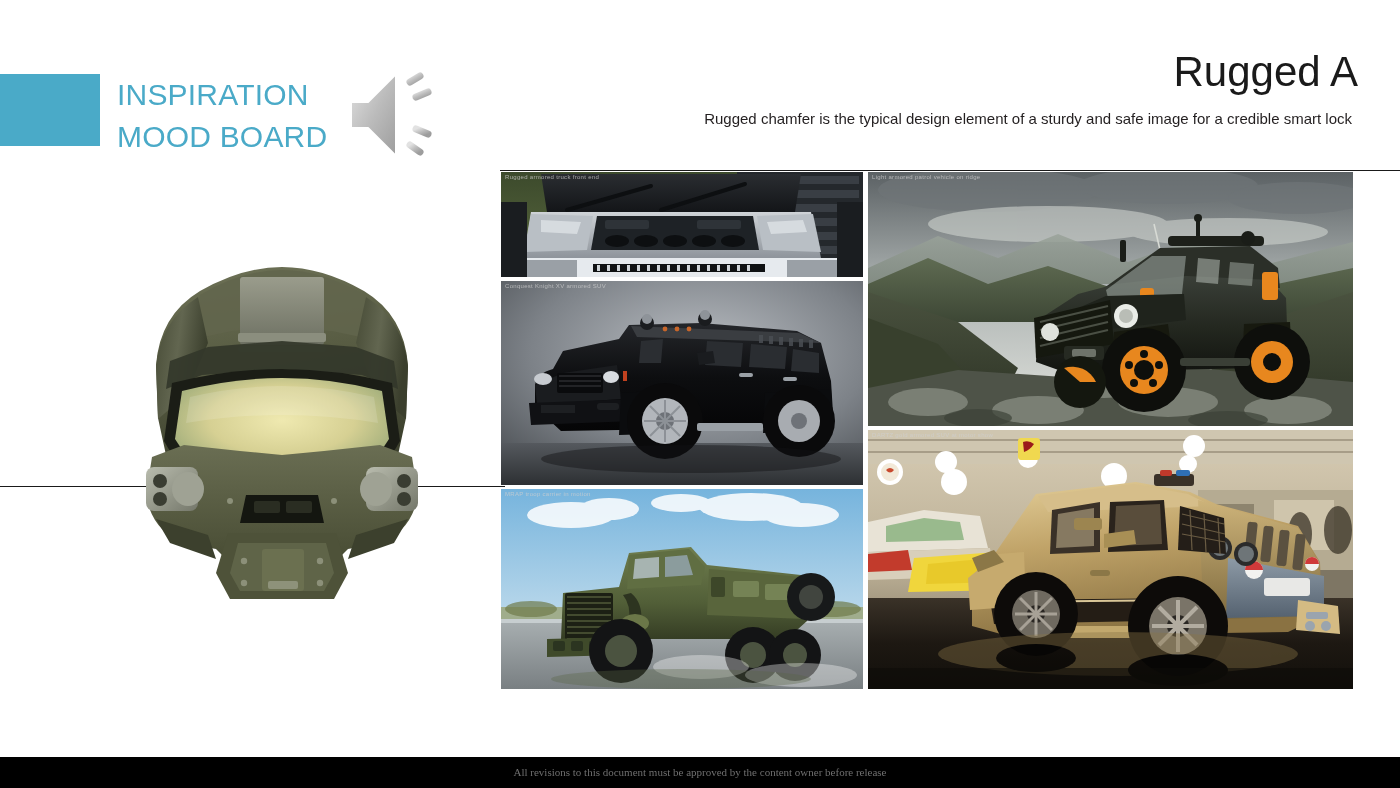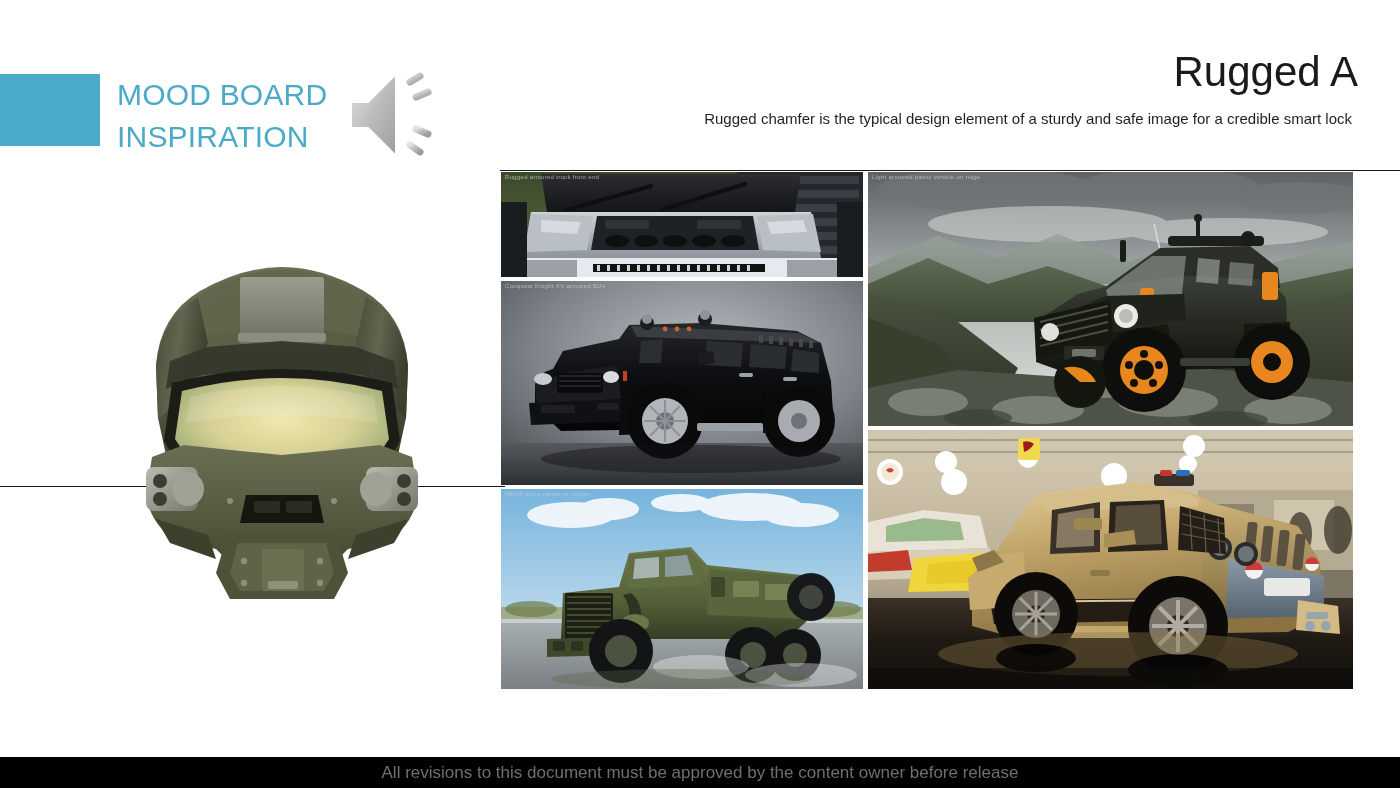--- a/index.html
+++ b/index.html
@@ -67,31 +67,31 @@
 
   .photo svg{ display:block; width:100%; height:100%; }
 
   
   .footer{
     position:absolute; left:0; top:757px; width:1400px; height:31px;
     background:#000;
   }
   .footer span{
     display:block; text-align:center; line-height:31px;
-    color:#6f6f6f; font-size:17px; font-family:Liberation Sans, sans-serif;
+    color:#6f6f6f; font-size:11px; font-family:Liberation Serif, serif;
   }
 </style>
 </head>
 <body>
 
 <div class="teal-block"></div>
 
 <div class="header-title">
+  <div>INSPIRATION</div>
   <div>MOOD BOARD</div>
-  <div>INSPIRATION</div>
 </div>
 
 <div class="speaker-icon">
   <svg viewBox="0 0 98 104" width="98" height="104" aria-hidden="true">
     <defs>
       <linearGradient id="spg" x1="0" y1="0" x2="1" y2="1">
         <stop offset="0" stop-color="#e2e2e2"></stop>
           <stop offset="0.5" stop-color="#bcbcbc"></stop>
           <stop offset="1" stop-color="#9d9d9d"></stop>
       </linearGradient>

